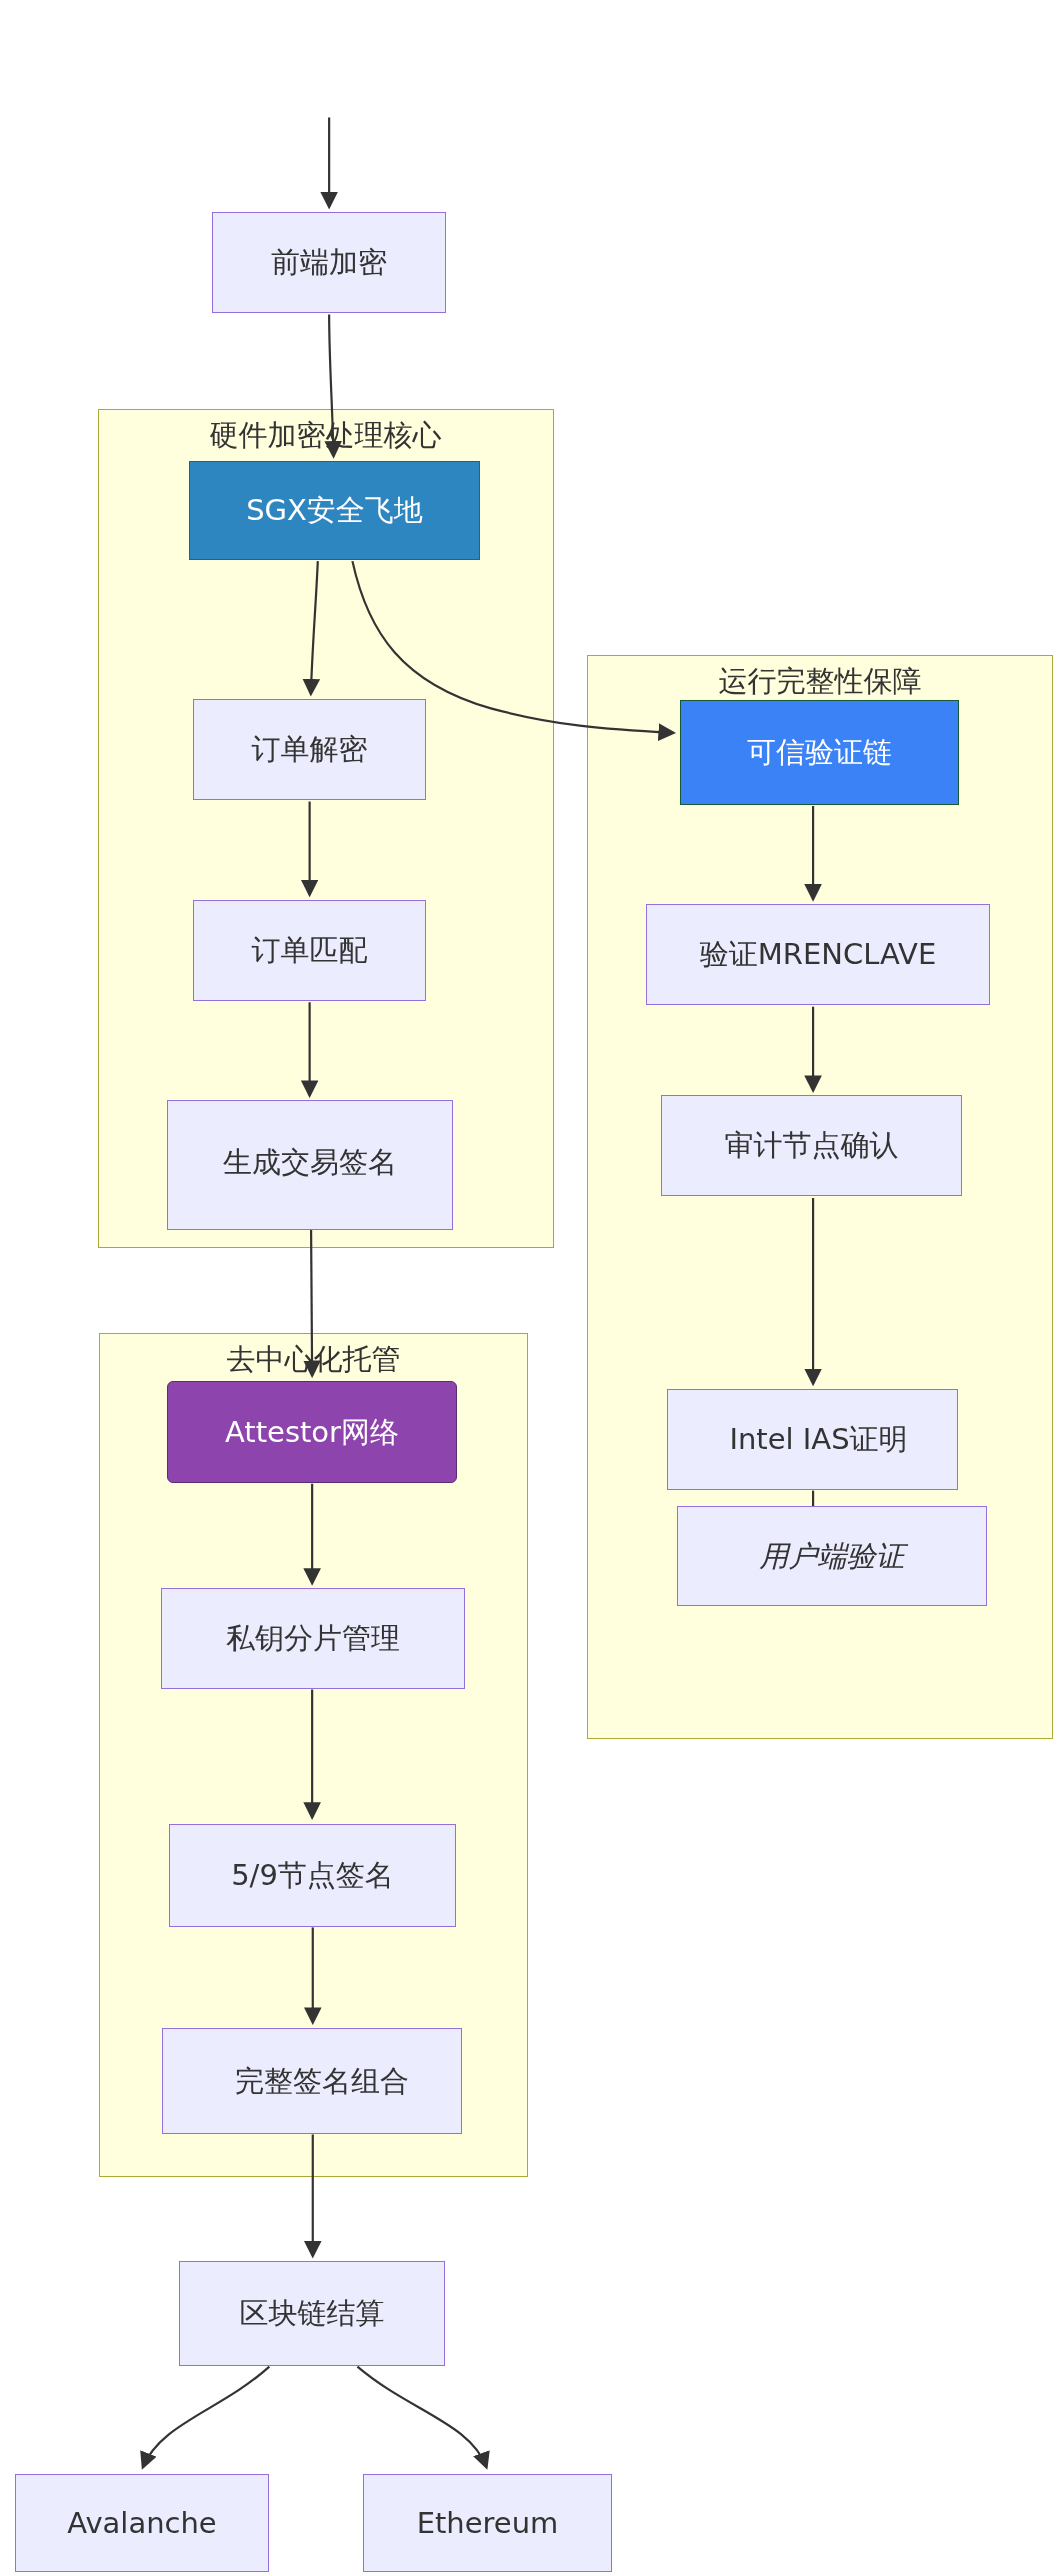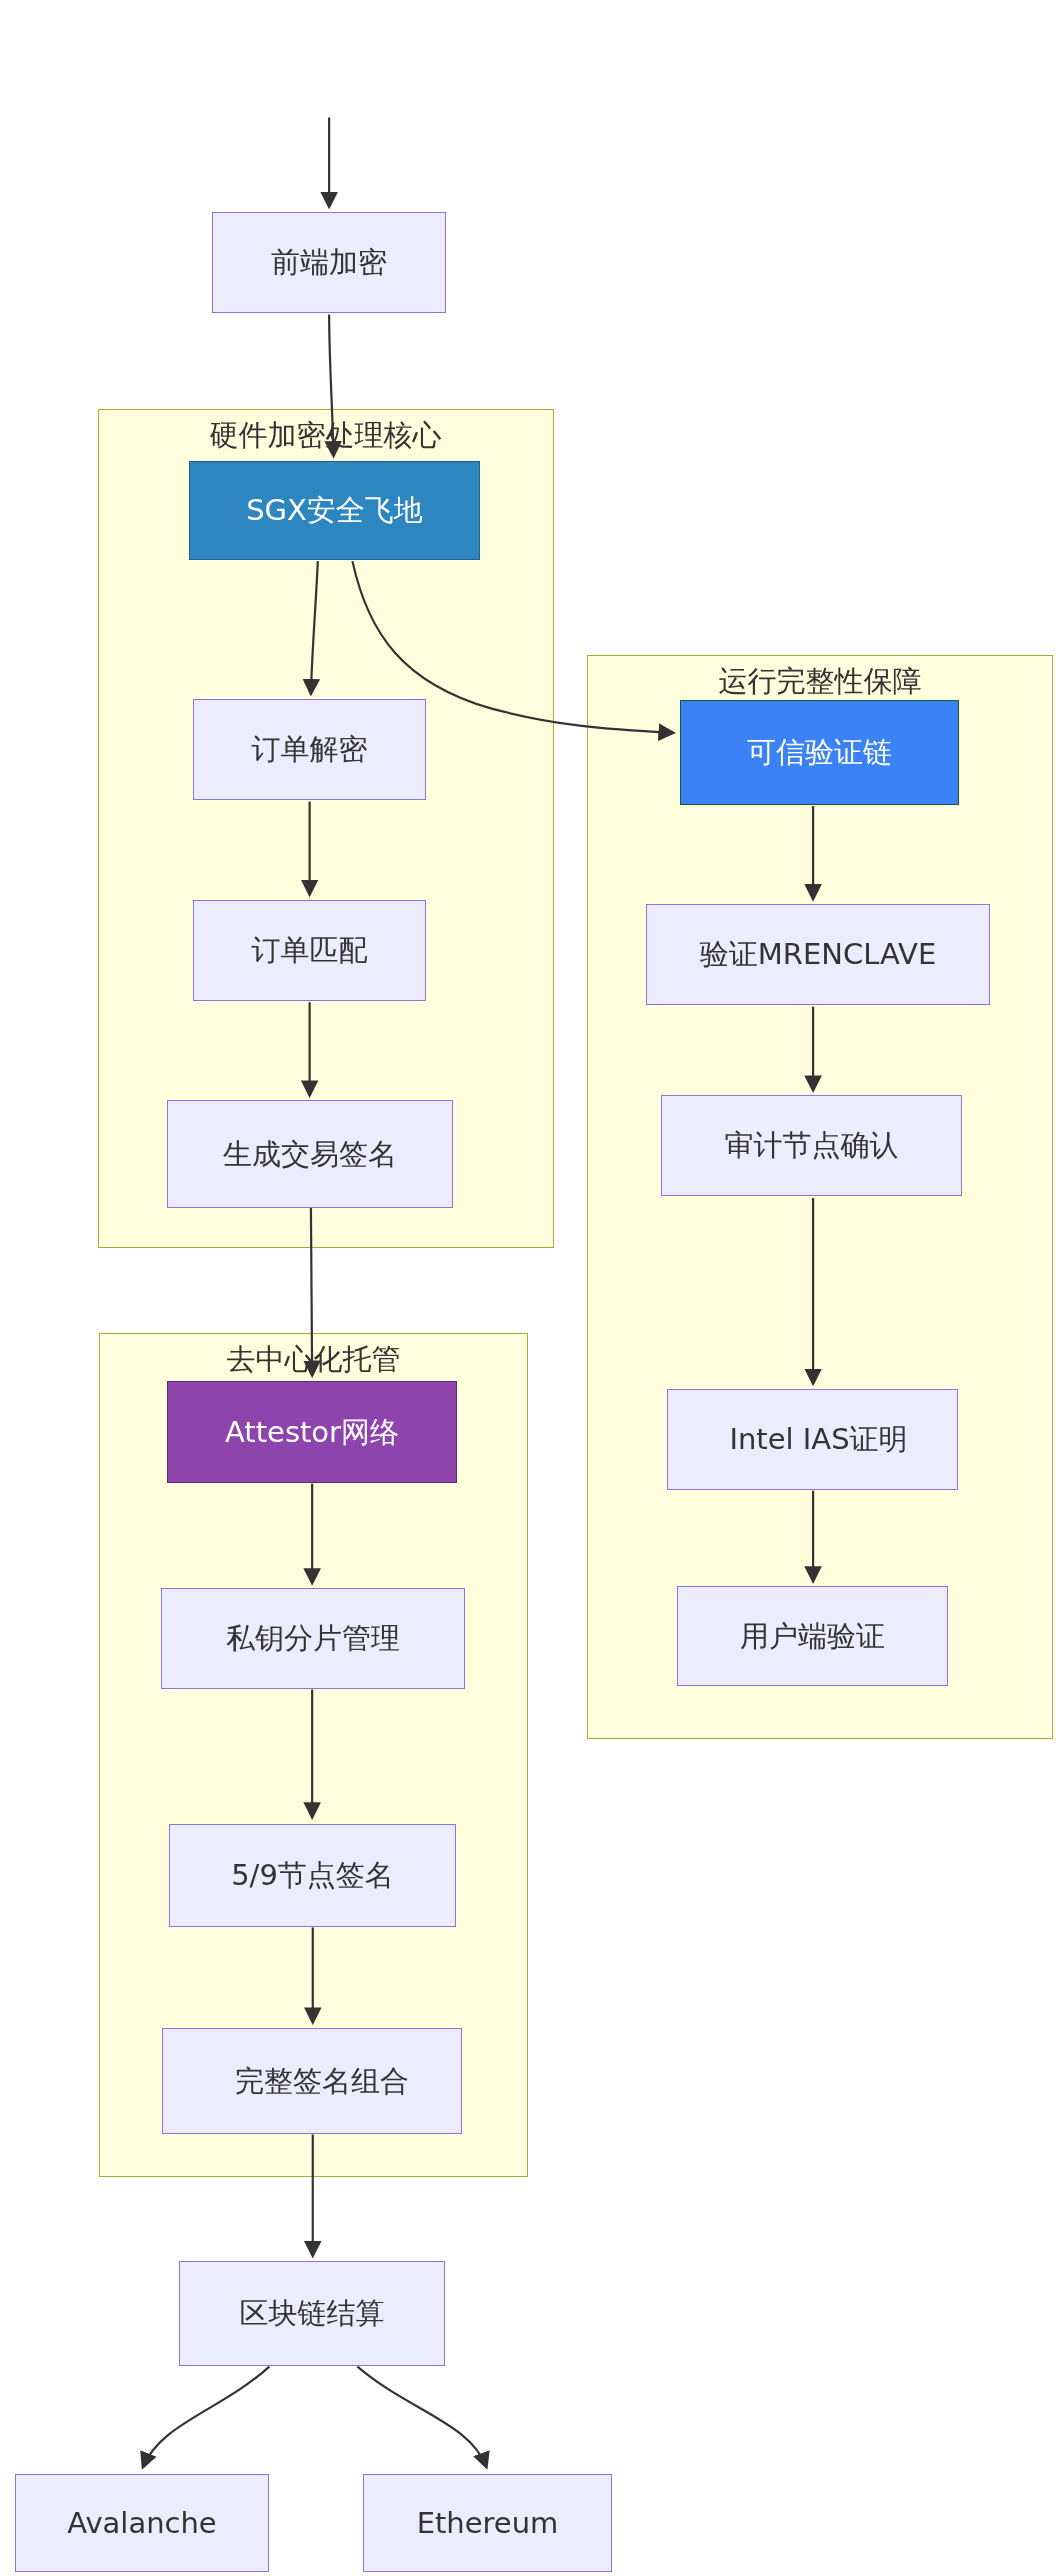--- a/index.html
+++ b/index.html
@@ -43,21 +43,21 @@
     color:#333333;
     font-size:29px;
     display:flex;
     align-items:center;
     justify-content:center;
     text-align:center;
     line-height:1.25;
   }
   .node.blue{background:#2E86C1;border-color:#21618C;color:#ffffff;}
   .node.green{background:#3b82f6;border-color:#145A32;color:#ffffff;text-align:center;}
-  .node.purple{background:#8E44AD;border-color:#5B2C6F;color:#ffffff;}
+  .node.purple{background:#8E44AD;border-color:#5B2C6F;color:#ffffff;border-radius:6px;}
 </style>
 </head>
 <body>
 
 <div id="canvas">
 
   <div class="subgraph" style="left:98px;top:409px;width:456px;height:839px;"></div>
   <div class="subgraph" style="left:587px;top:655px;width:466px;height:1084px;"></div>
   <div class="subgraph" style="left:99px;top:1333px;width:429px;height:844px;"></div>
 
@@ -92,31 +92,31 @@
 
 
   <div class="node" style="left:212px;top:212px;width:234px;height:101px;">前端加密</div>
 
   <div class="node blue" style="left:189px;top:461px;width:291px;height:99px;text-align:right;">SGX安全飞地</div>
 
   <div class="node" style="left:193px;top:699px;width:233px;height:101px;">订单解密</div>
 
   <div class="node" style="left:193px;top:900px;width:233px;height:101px;">订单匹配</div>
 
-  <div class="node" style="left:167px;top:1100px;width:286px;height:108px;">生成交易签名</div>
+  <div class="node" style="left:167px;top:1100px;width:286px;height:130px;font-family:Liberation Mono, monospace;">生成交易签名</div>
 
   <div class="node green" style="left:680px;top:700px;width:279px;height:105px;">可信验证链</div>
 
   <div class="node" style="left:646px;top:904px;width:344px;height:101px;">验证MRENCLAVE</div>
 
   <div class="node" style="left:661px;top:1095px;width:301px;height:101px;">审计节点确认</div>
 
   <div class="node" style="left:667px;top:1389px;width:291px;height:101px;padding-left:12px;">Intel IAS证明</div>
 
-  <div class="node" style="left:677px;top:1586px;width:271px;height:100px;">用户端验证</div>
+  <div class="node" style="left:677px;top:1506px;width:310px;height:100px;font-style:italic;">用户端验证</div>
 
   <div class="node purple" style="left:167px;top:1381px;width:290px;height:102px;">Attestor网络</div>
 
   <div class="node" style="left:161px;top:1588px;width:304px;height:101px;">私钥分片管理</div>
 
   <div class="node" style="left:169px;top:1824px;width:287px;height:103px;">5/9节点签名</div>
 
   <div class="node" style="left:162px;top:2028px;width:300px;height:106px;padding-left:20px;">完整签名组合</div>
 
   <div class="node" style="left:179px;top:2261px;width:266px;height:105px;">区块链结算</div>

